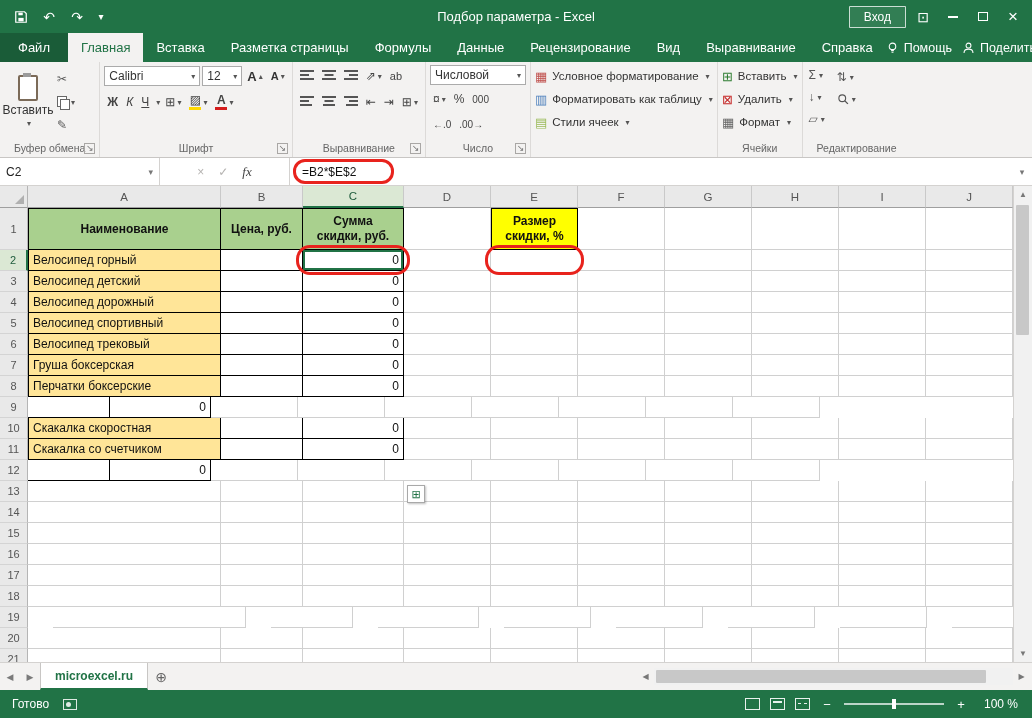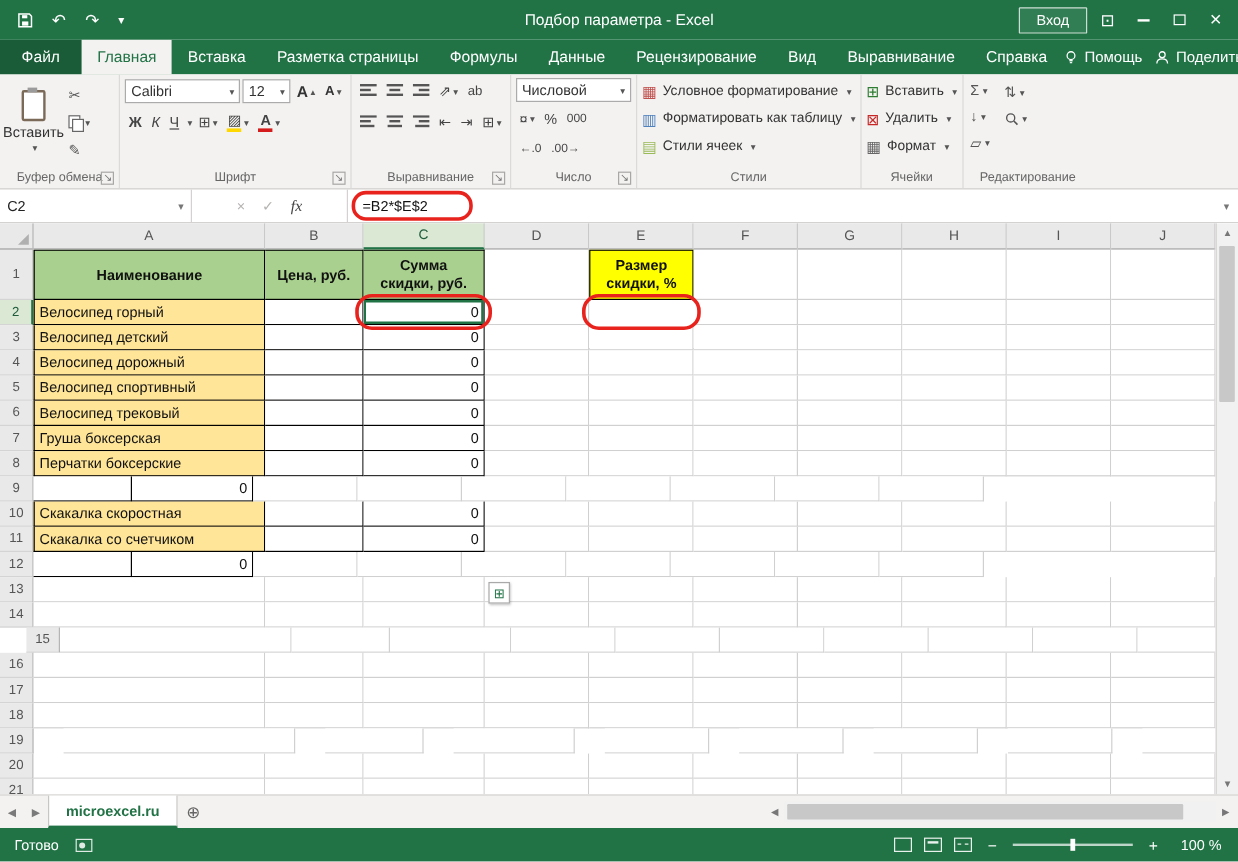--- a/index.html
+++ b/index.html
@@ -394,23 +394,20 @@
           <span class="st-icon ft">▥</span>
           <span>Форматировать как таблицу</span>
           <span class="caret">▾</span>
         </div>
         <div class="styles-item">
           <span class="st-icon cs">▤</span>
           <span>Стили ячеек</span>
           <span class="caret">▾</span>
         </div>
       </div>
-      <div class="rg-label">
-        <span>Стили</span>
-      </div>
     </div>
 
     <div class="rgroup g-cells">
       <div class="rg-content" style="flex-direction:column;align-items:stretch;gap:1px;">
         <div class="cells-item">
           <span class="st-icon ins">⊞</span>
           <span>Вставить</span>
           <span class="caret">▾</span>
         </div>
         <div class="cells-item">
@@ -672,21 +669,21 @@
             <div class="cell" style="width: 82px;"></div>
             <div class="cell" style="width: 101px;"></div>
             <div class="cell" style="width: 87px;"></div>
             <div class="cell" style="width: 87px;"></div>
             <div class="cell" style="width: 87px;"></div>
             <div class="cell" style="width: 87px;"></div>
             <div class="cell" style="width: 87px;"></div>
             <div class="cell" style="width: 87px;"></div>
             <div class="cell" style="width: 87px;"></div>
           </div>
-          <div class="grow" style="height: 21px; flex: 0 0 21px; padding-left: 22px;">
+          <div class="grow" style="height: 21px; flex: 0 0 21px;">
             <div class="rowhead">15</div>
             <div class="cell" style="width: 193px;"></div>
             <div class="cell" style="width: 82px;"></div>
             <div class="cell" style="width: 101px;"></div>
             <div class="cell" style="width: 87px;"></div>
             <div class="cell" style="width: 87px;"></div>
             <div class="cell" style="width: 87px;"></div>
             <div class="cell" style="width: 87px;"></div>
             <div class="cell" style="width: 87px;"></div>
             <div class="cell" style="width: 87px;"></div>

